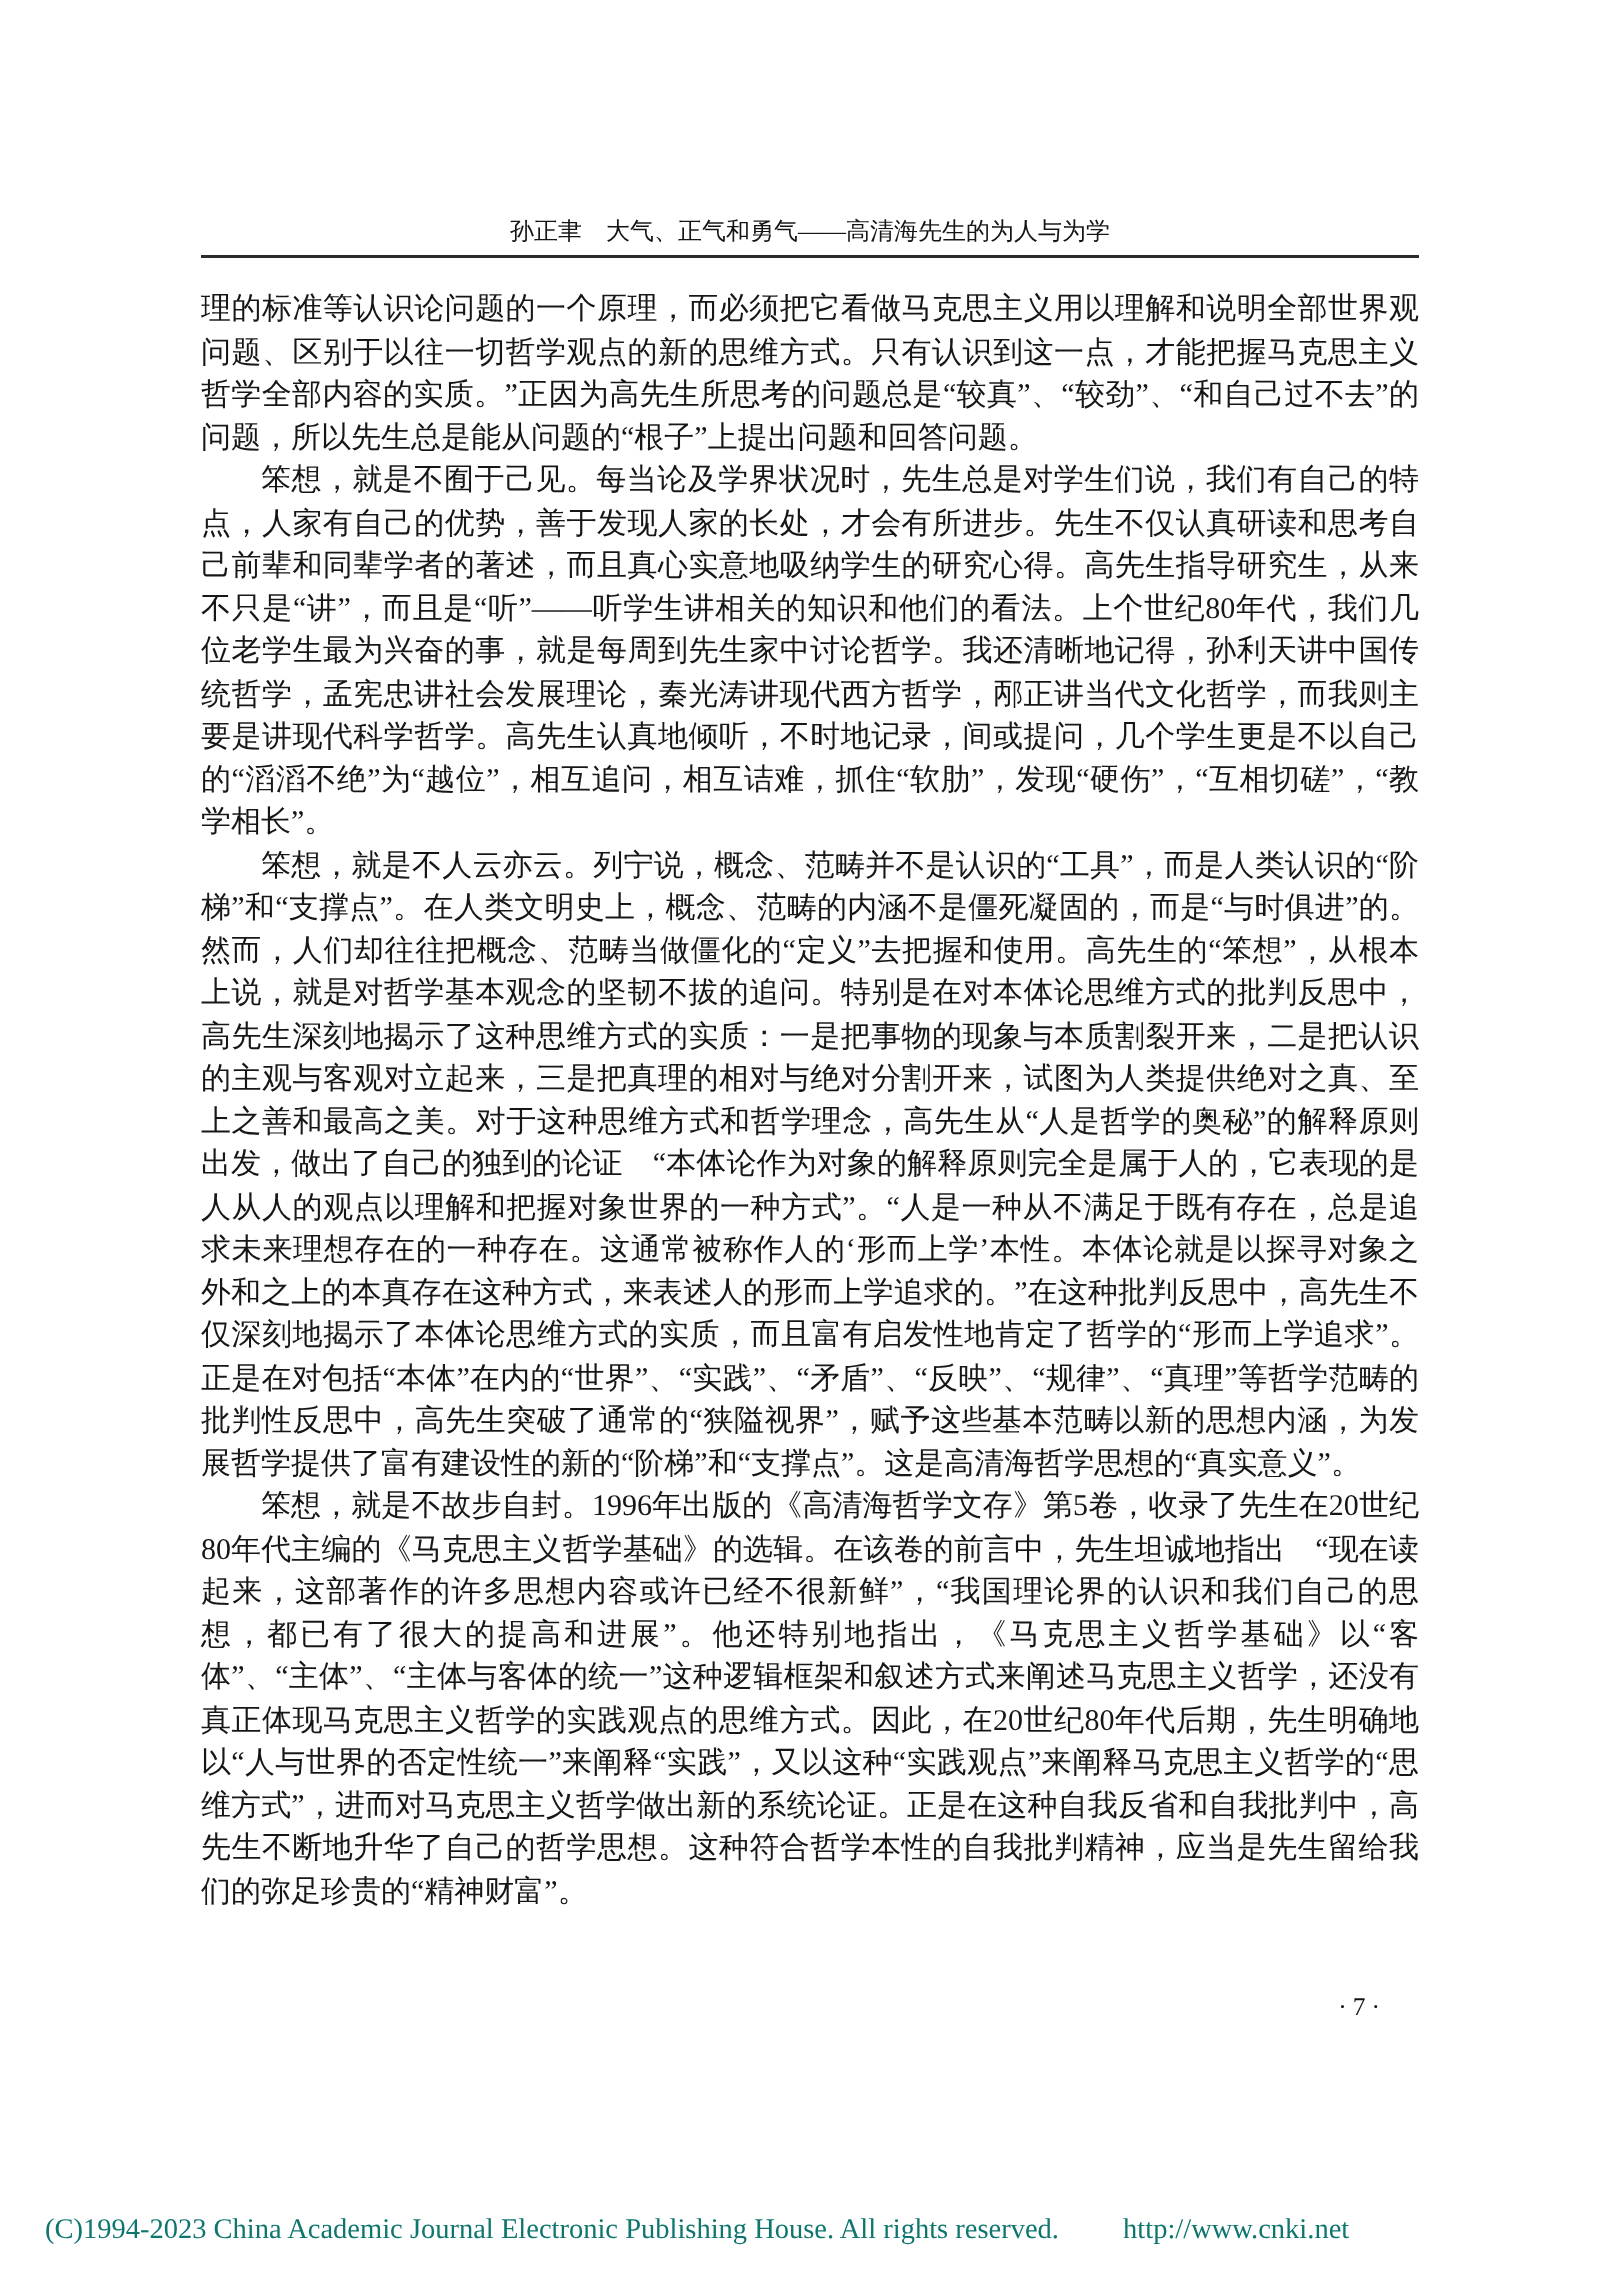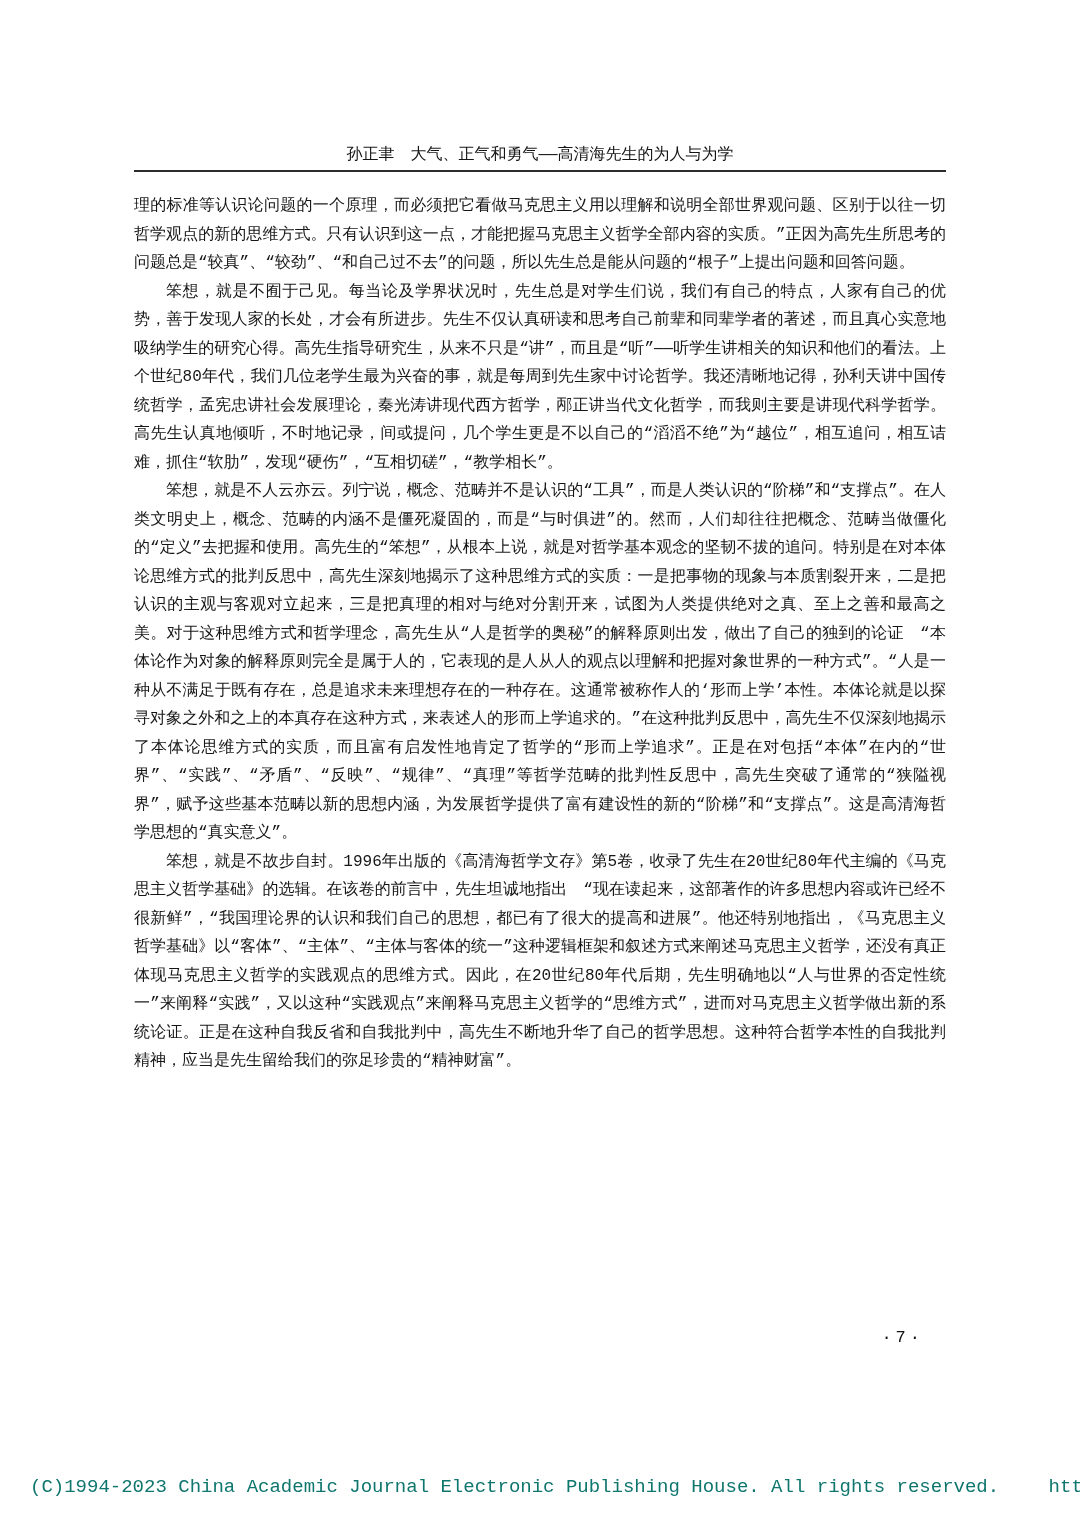--- a/index.html
+++ b/index.html
@@ -7,21 +7,21 @@
     padding: 0;
     background: #e8e8e8;
   }
   .page {
     position: relative;
     width: 1080px;
     height: 1520px;
     margin: 0 auto;
     background: #ffffff;
     overflow: hidden;
-    font-family: Liberation Mono, monospace;
+    font-family: Liberation Serif, serif;
     color: #1a1a1a;
   }
   .running-header {
     position: absolute;
     top: 144px;
     left: 134px;
     width: 812px;
     text-align: center;
     font-size: 16px;
     line-height: 22px;
@@ -34,21 +34,21 @@
     left: 134px;
     width: 812px;
     height: 2px;
     background: #2b2b2b;
   }
   .body-text {
     position: absolute;
     top: 192px;
     left: 134px;
     width: 812px;
-    font-size: 16px;
+    font-size: 20px;
     line-height: 28.5px;
     text-align: justify;
     text-justify: inter-ideograph;
     color: #161616;
   }
   .body-text p {
     margin: 0;
     padding: 0;
   }
   .body-text p.indent {

